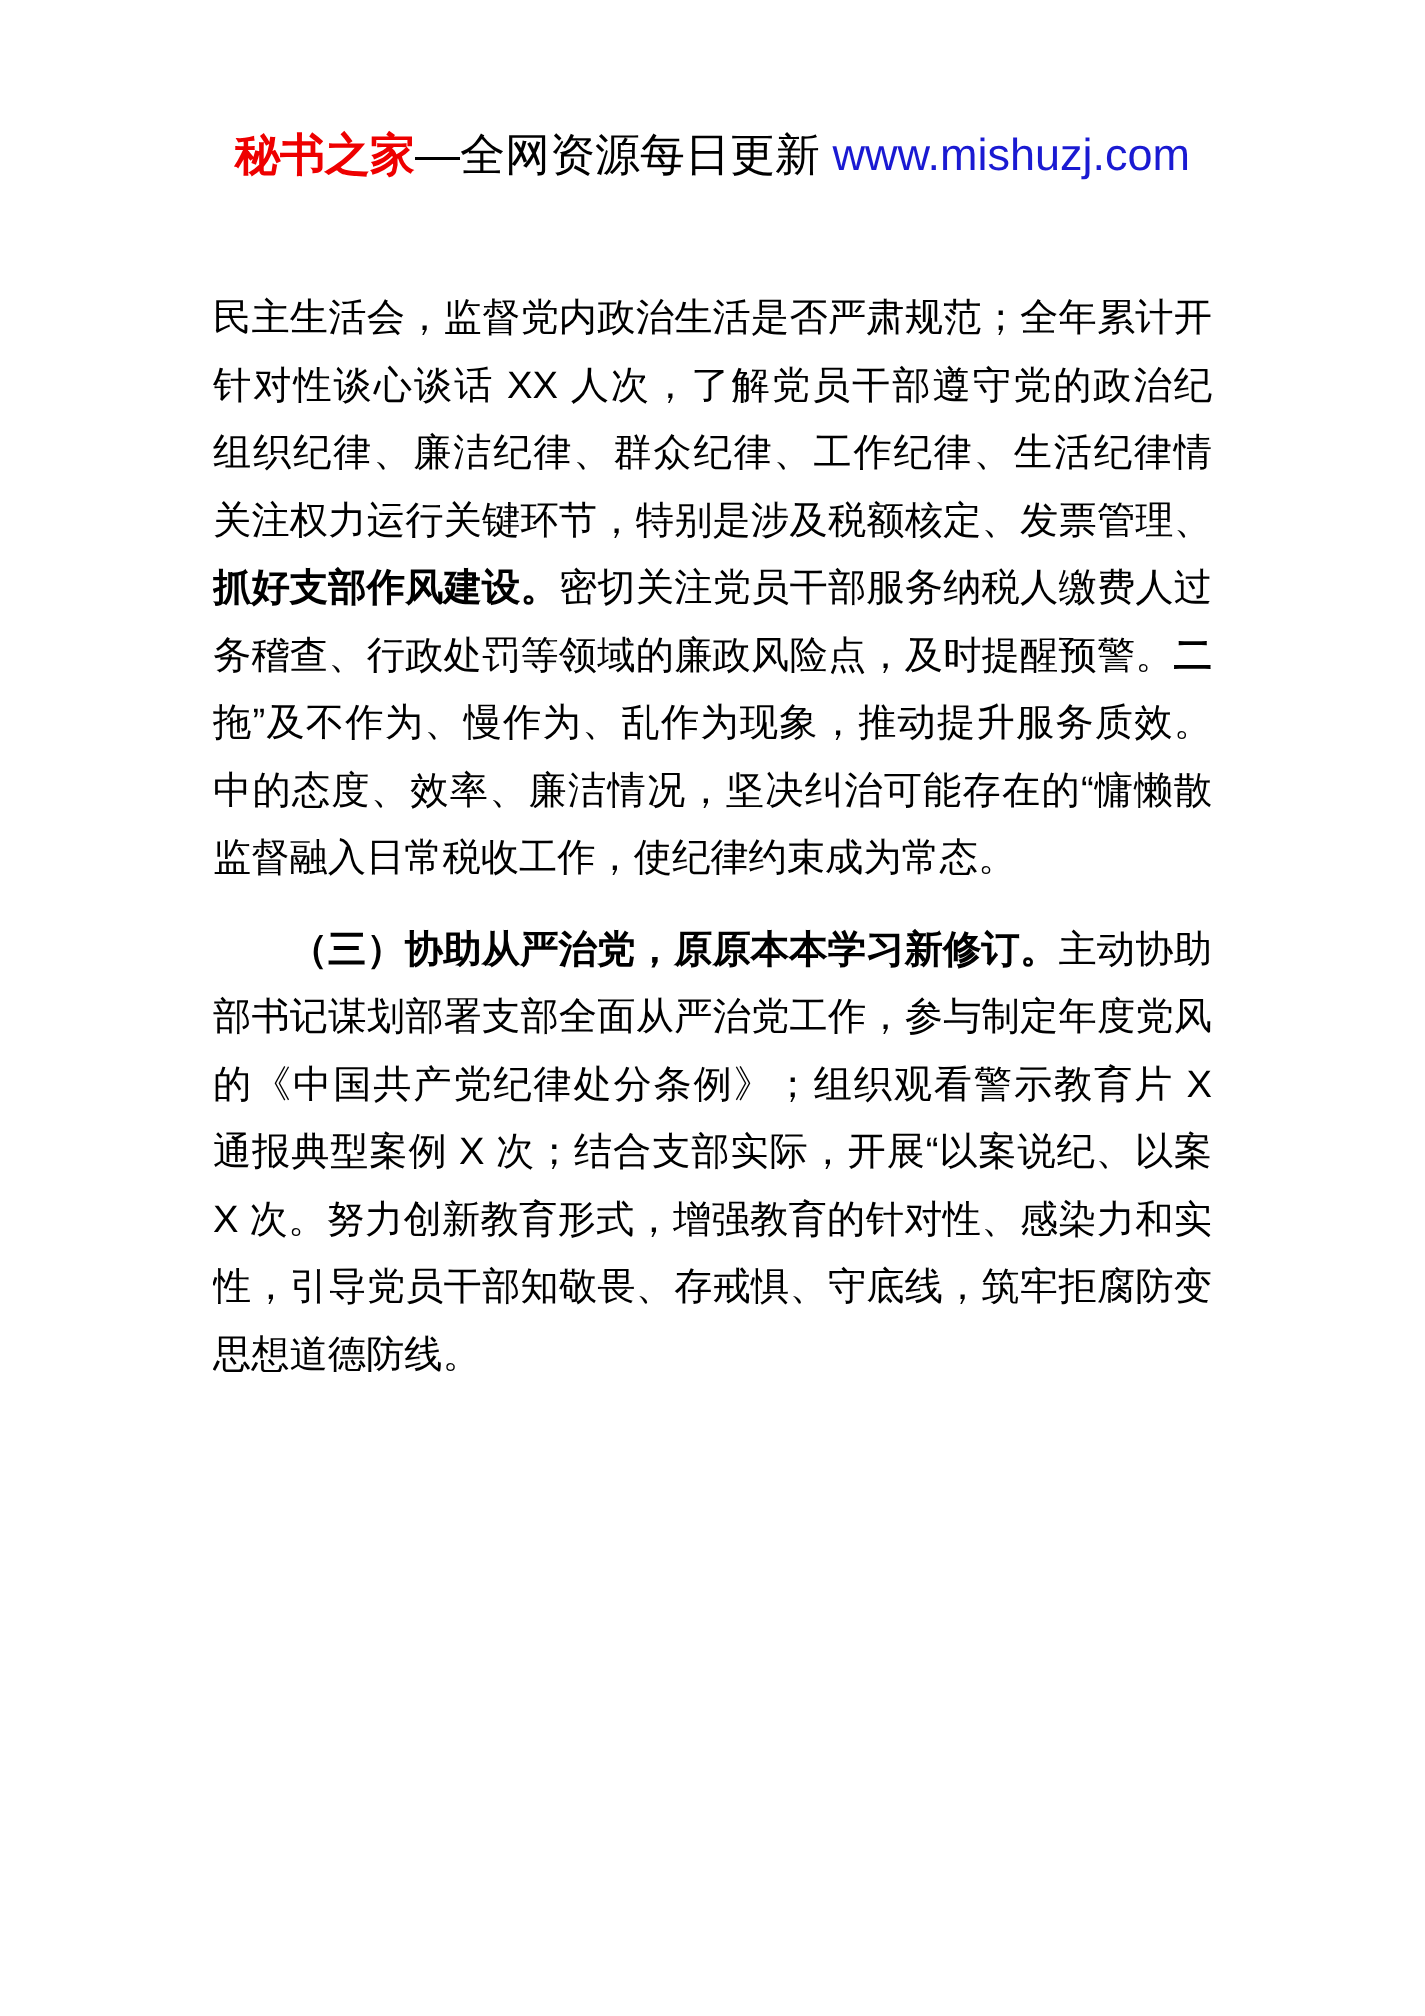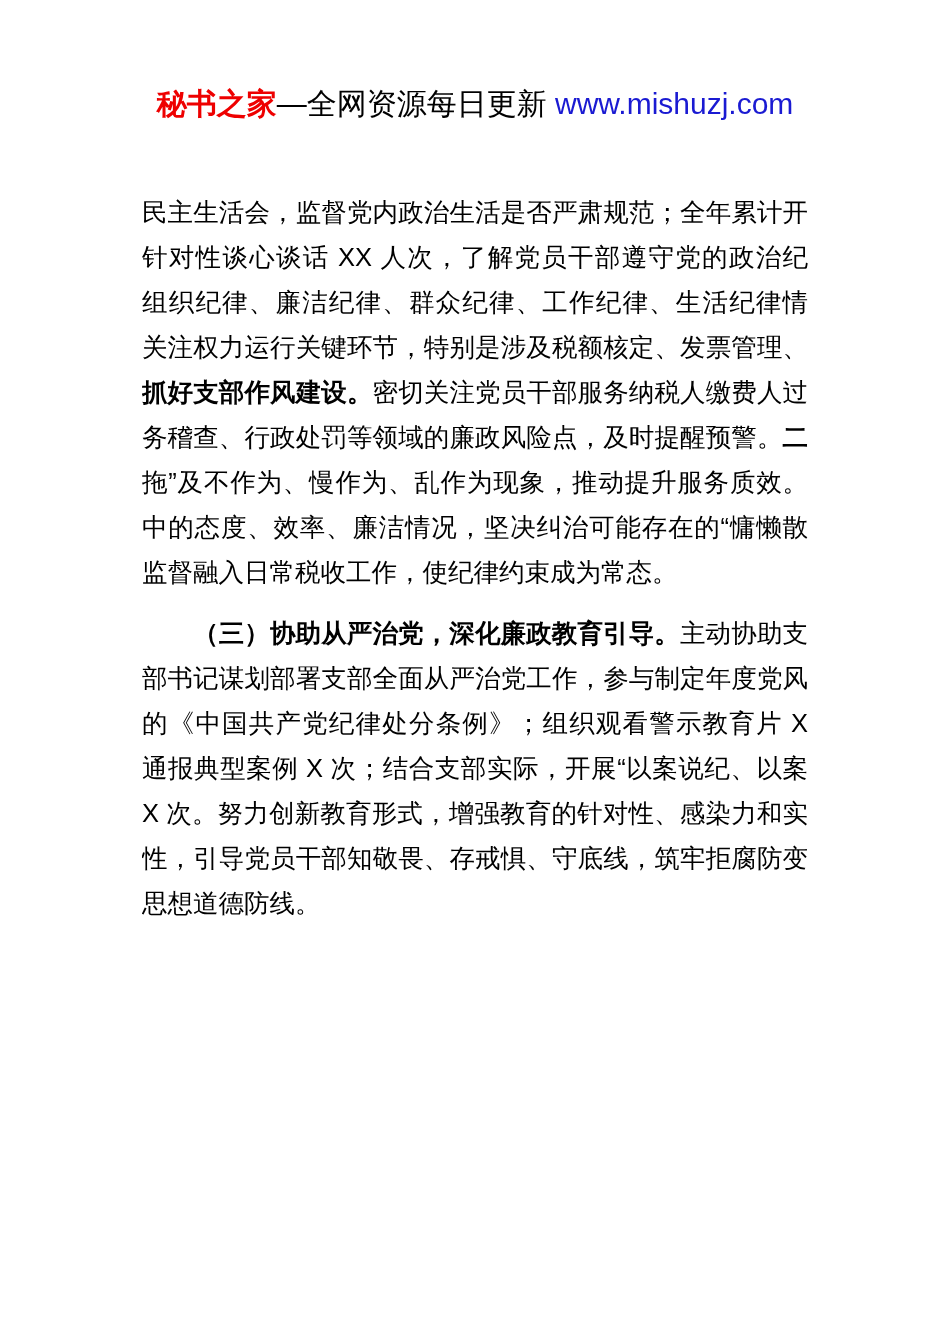--- a/index.html
+++ b/index.html
@@ -64,21 +64,21 @@
         <div class="line j"><span>针对性谈心谈话 XX 人次，了解党员干部遵守党的政治纪律、</span></div>
         <div class="line j"><span>组织纪律、廉洁纪律、群众纪律、工作纪律、生活纪律情况；</span></div>
         <div class="line j"><span>关注权力运行关键环节，特别是涉及税额核定、发票管理、税</span></div>
         <div class="line j"><span class="b">抓好支部作风建设。</span><span>密切关注党员干部服务纳税人缴费人过程</span></div>
         <div class="line j"><span>务稽查、行政处罚等领域的廉政风险点，及时提醒预警。</span><span class="b">二是</span></div>
         <div class="line j"><span>拖”及不作为、慢作为、乱作为现象，推动提升服务质效。将</span></div>
         <div class="line j"><span>中的态度、效率、廉洁情况，坚决纠治可能存在的“慵懒散漫</span></div>
         <div class="line"><span>监督融入日常税收工作，使纪律约束成为常态。</span></div>
       </div>
       <div class="para">
-        <div class="line j ind"><span class="b">（三）协助从严治党，深化廉政教育引导。</span><span>主动协助支</span></div>
+        <div class="line j ind"><span class="b">（三）协助从严治党，原原本本学习新修订。</span><span>主动协助支</span></div>
         <div class="line j"><span>部书记谋划部署支部全面从严治党工作，参与制定年度党风廉</span></div>
         <div class="line j"><span>的《中国共产党纪律处分条例》；组织观看警示教育片 X 部，</span></div>
         <div class="line j"><span>通报典型案例 X 次；结合支部实际，开展“以案说纪、以案说</span></div>
         <div class="line j"><span>X 次。努力创新教育形式，增强教育的针对性、感染力和实效</span></div>
         <div class="line j"><span>性，引导党员干部知敬畏、存戒惧、守底线，筑牢拒腐防变的</span></div>
         <div class="line"><span>思想道德防线。</span></div>
       </div>
     </div>
 
 </div>

